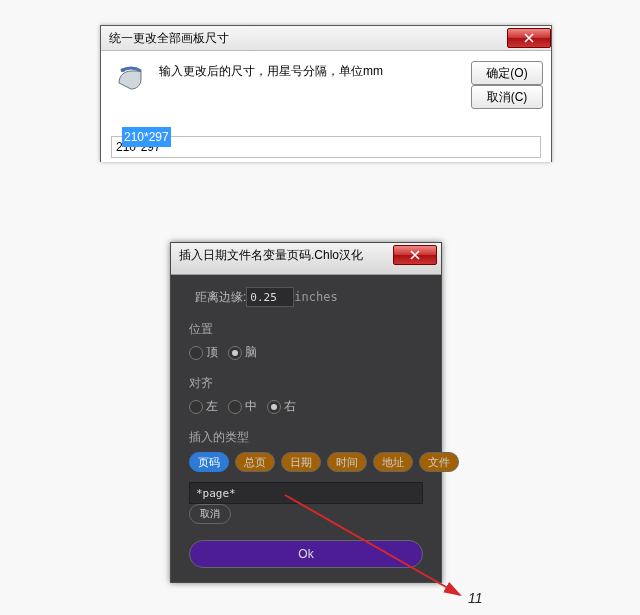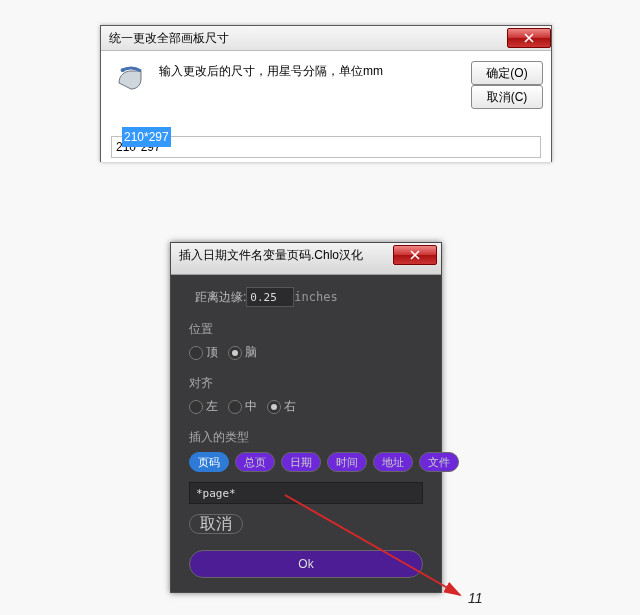--- a/index.html
+++ b/index.html
@@ -163,43 +163,43 @@
     content:"";width:6px;height:6px;border-radius:50%;background:#ccc;
   }
   .dlg2 .rlabel{margin-right:10px;margin-left:3px;}
   .chips { display:flex; gap:6px; flex-wrap:nowrap; margin-bottom:10px; margin-left:0;}
   .chip {
     height:18px;
     padding: 0 8px;
     border:1px solid #666;
     border-radius: 10px;
     display:flex;align-items:center;justify-content:center;
-    font-size:11px;color:#ccc;background:#6d28d9;
+    font-size:11px;color:#ccc;background:#a16207;
     white-space:nowrap;
     cursor:pointer;
   }
   .chip.active{background:#2d7bd6;border-color:#2d7bd6;color:#fff;}
   .dlg2 .textline{
     background:#2b2b2d;
     border:1px solid #1f1f1f;
     height:20px;
     display:flex;align-items:center;
     padding:0 6px;
     color:#ddd;
     font-family: monospace;
     font-size:11px;
-    margin-bottom:10px;
+    margin-bottom:0;
   }
   .pill {
     height:18px;
     padding:0 10px;
     border:1px solid #666;
     border-radius:10px;
     display:inline-flex;align-items:center;justify-content:center;
-    font-size:16px;color:#ccc;cursor:pointer;
+    font-size:10px;color:#ccc;cursor:pointer;
   }
   .okbtn{
     margin-top: 16px;
     height: 26px;
     border-radius: 14px;
     border:1px solid #666;
     background:#4c1d95;
     color:#ddd;
     display:flex;align-items:center;justify-content:center;
     cursor:pointer;

